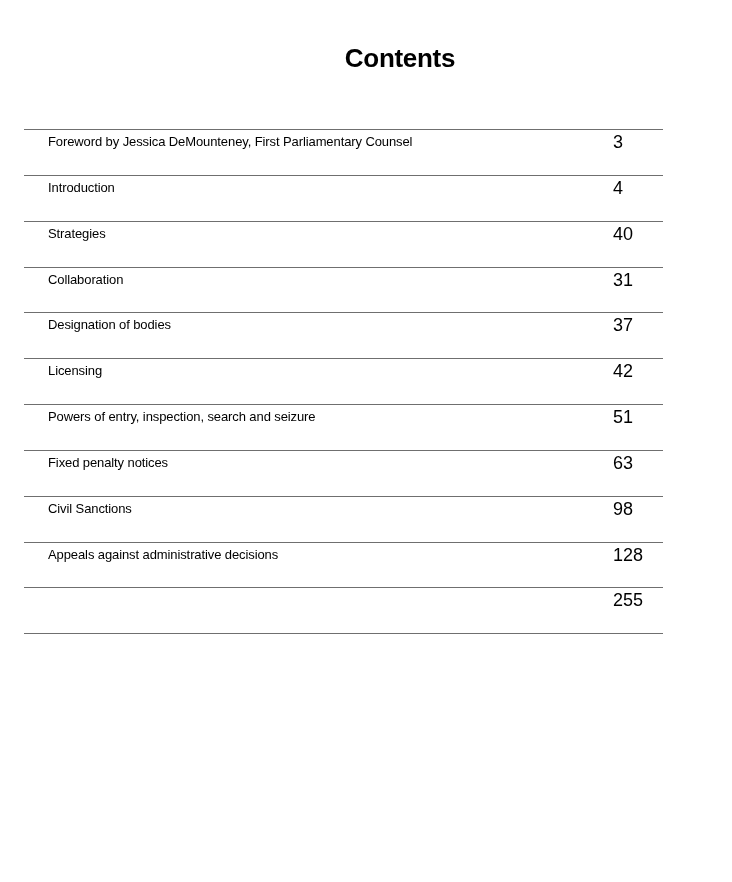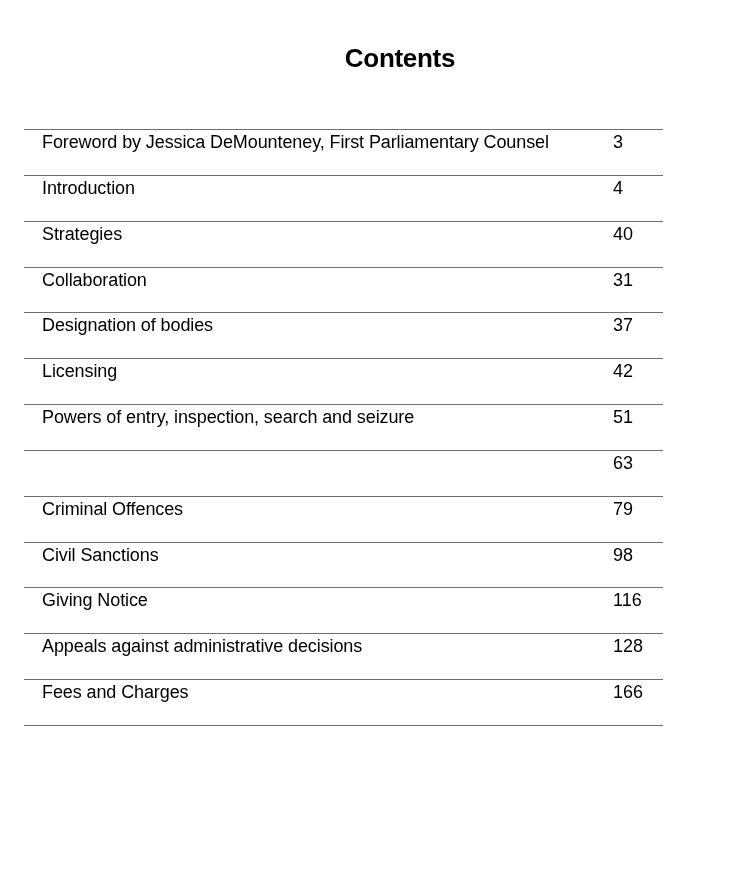--- a/index.html
+++ b/index.html
@@ -33,23 +33,23 @@
       width: 639px;
       border-top: 1px solid #6f6f6f;
     }
     .toc-row {
       position: relative;
       height: 44.85px;
       border-bottom: 1px solid #6f6f6f;
     }
     .toc-label {
       position: absolute;
-      left: 18px;
+      left: 24px;
       top: 1px;
-      font-size: 18px;
+      font-size: 13px;
       line-height: 22px;
       white-space: nowrap;
       letter-spacing: -0.1px;
     }
     .toc-page {
       position: absolute;
       left: 589px;
       top: 1px;
       font-size: 18px;
       line-height: 22px;
@@ -84,35 +84,27 @@
   </div>
   <div class="toc-row">
     <span class="toc-label">Licensing</span>
     <span class="toc-page">42</span>
   </div>
   <div class="toc-row">
     <span class="toc-label">Powers of entry, inspection, search and seizure</span>
     <span class="toc-page">51</span>
   </div>
   <div class="toc-row">
+    <span class="toc-label">Fixed penalty notices</span>
     <span class="toc-page">63</span>
-  </div>
-  <div class="toc-row">
-    <span class="toc-label">Criminal Offences</span>
-    <span class="toc-page">79</span>
   </div>
   <div class="toc-row">
     <span class="toc-label">Civil Sanctions</span>
     <span class="toc-page">98</span>
   </div>
   <div class="toc-row">
-    <span class="toc-label">Giving Notice</span>
-    <span class="toc-page">116</span>
-  </div>
-  <div class="toc-row">
     <span class="toc-label">Appeals against administrative decisions</span>
     <span class="toc-page">128</span>
   </div>
   <div class="toc-row">
-    <span class="toc-label">Fees and Charges</span>
-    <span class="toc-page">166</span>
+    <span class="toc-page">255</span>
   </div>
 </div>
 
 </body></html>

